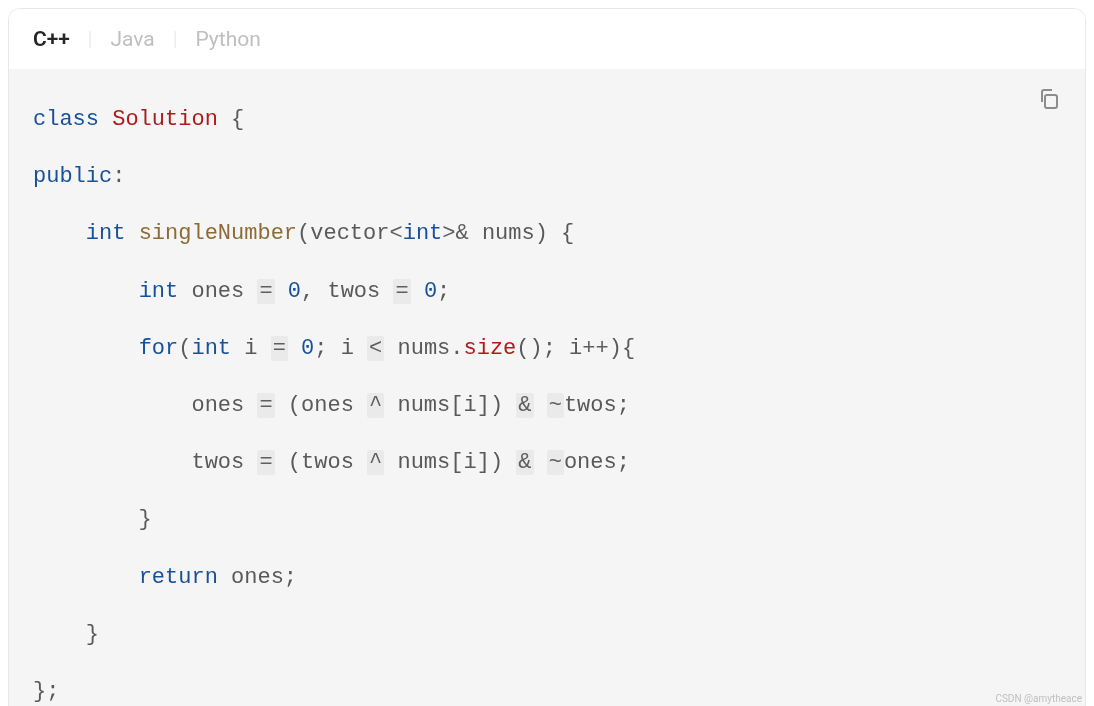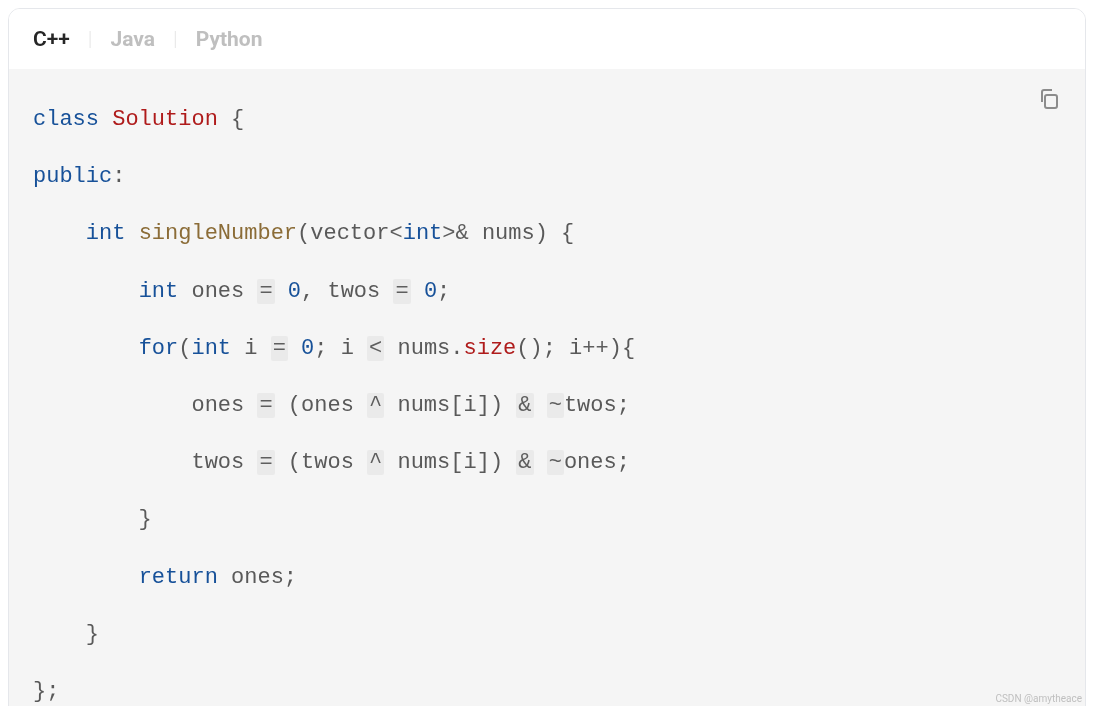--- a/index.html
+++ b/index.html
@@ -25,21 +25,21 @@
     .tabs {
       display: flex;
       align-items: center;
       padding: 18px 24px;
       background: #fff;
       gap: 0;
     }
     
     .tab {
       font-size: 21px;
-      font-weight: 700;
+      font-weight: 400;
       color: #bfbfbf;
       cursor: pointer;
       padding: 0;
     }
     
     .tab.active {
       font-weight: 600;
       color: #262626;
     }
     

